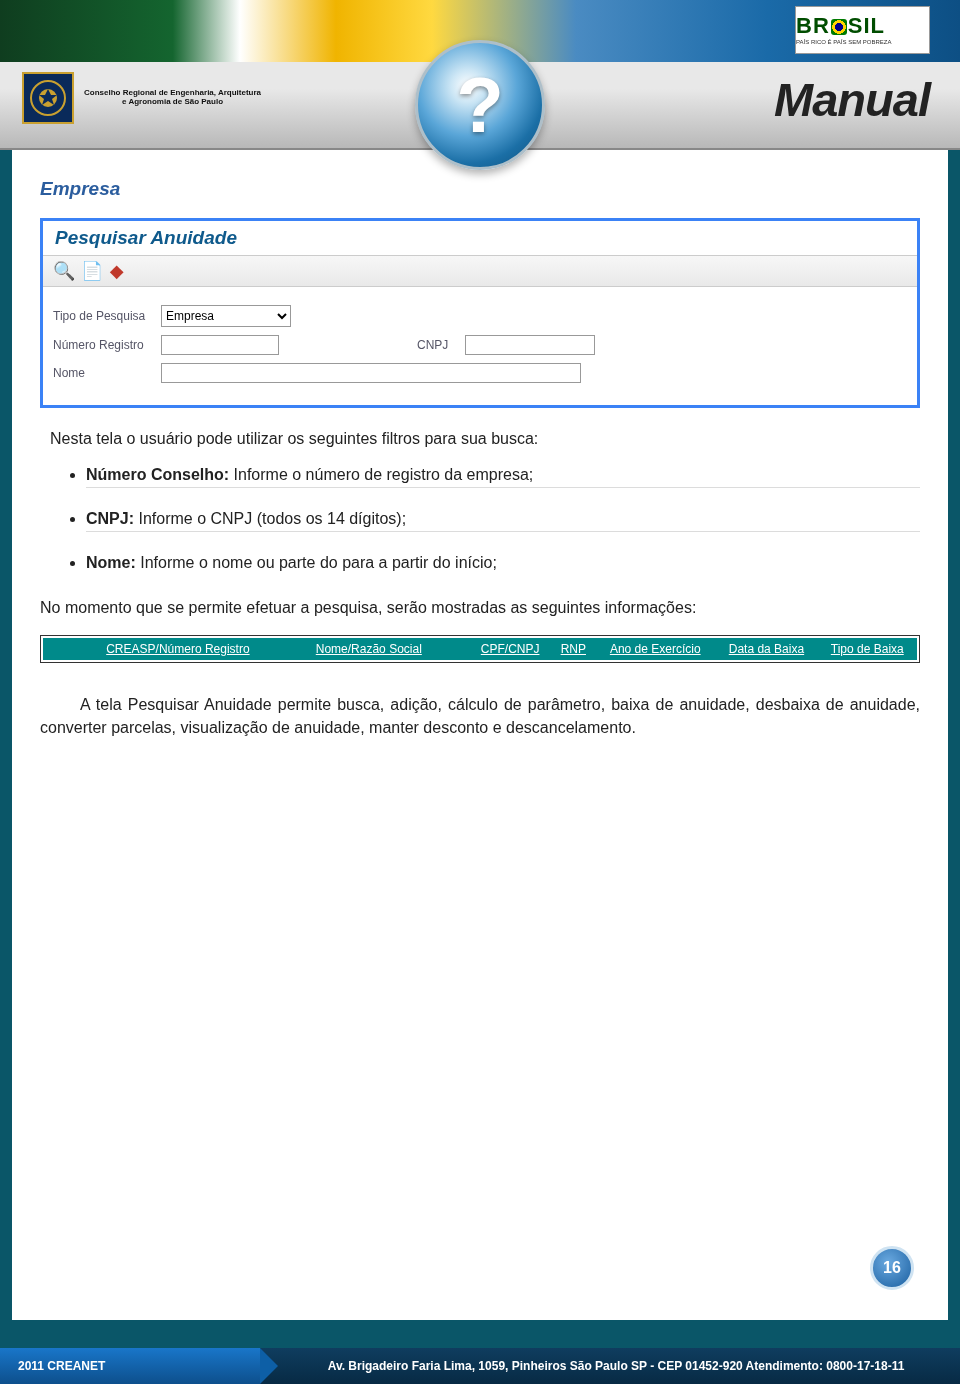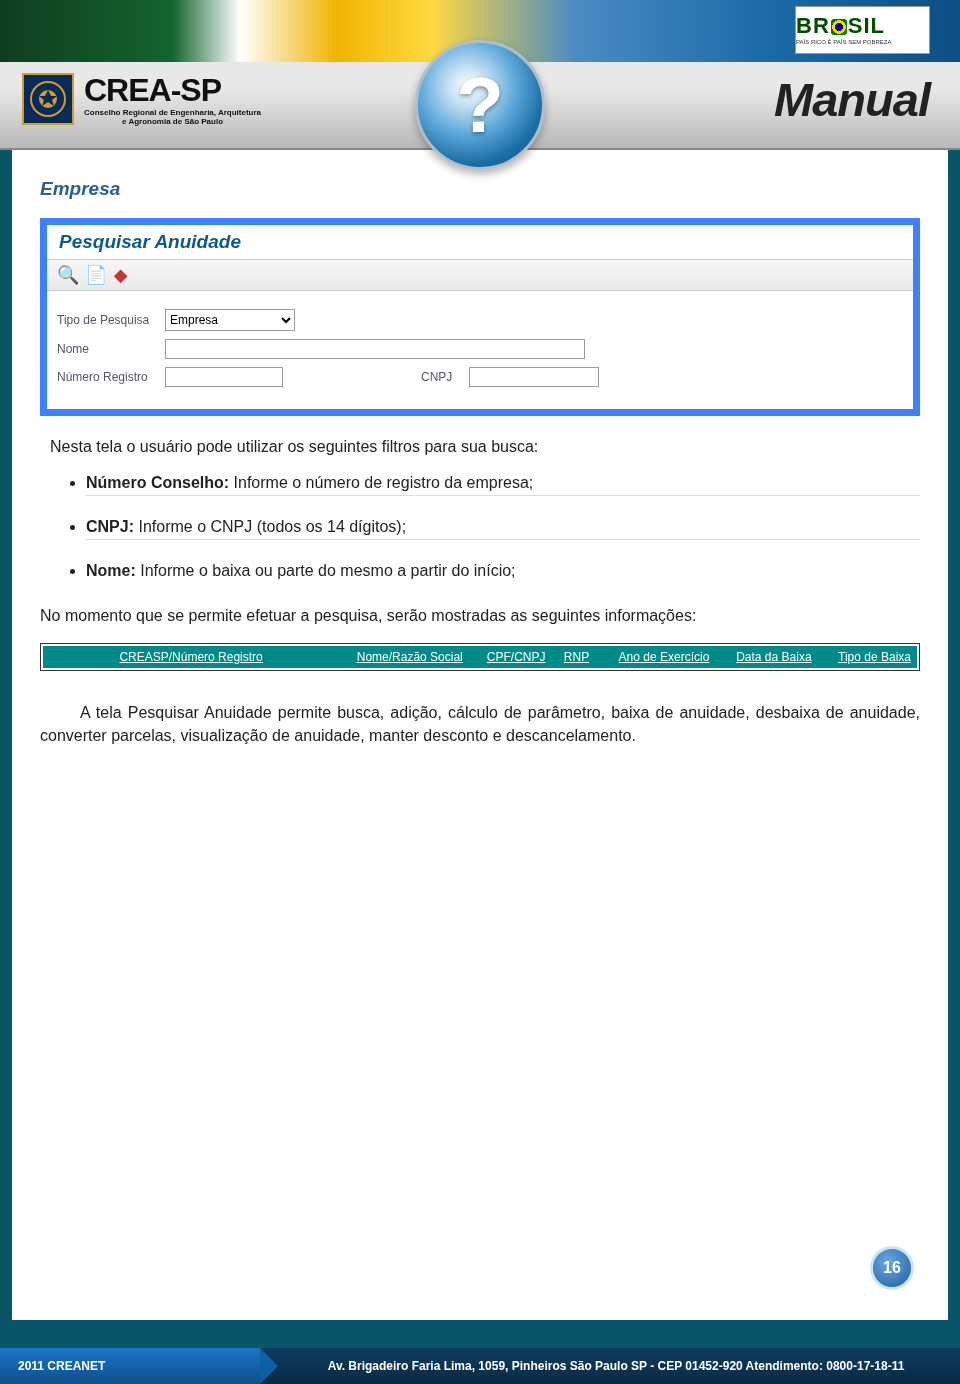--- a/index.html
+++ b/index.html
@@ -128,21 +128,21 @@
     position: relative;
   }
   .section-title {
     color: #2b5d9e;
     font-style: italic;
     font-weight: bold;
     font-size: 19px;
     margin-bottom: 18px;
   }
   .panel {
-    border: 7px solid #3b82f6;
+    border: 3px solid #3b82f6;
     background: #fff;
   }
   .panel-title {
     color: #0f5a8c;
     font-style: italic;
     font-weight: bold;
     font-size: 19px;
     padding: 6px 12px;
   }
   .toolbar {
@@ -222,21 +222,21 @@
   }
   table.rh {
     width: 100%;
     border-collapse: collapse;
   }
   table.rh th {
     background: #008a8a;
     color: #fff;
     font-weight: normal;
     font-size: 12px;
-    text-align: right;
+    text-align: center;
     padding: 4px 6px;
     text-decoration: underline;
   }
   table.rh th.narrow { width: 22px; text-decoration: none; }
   .para {
     font-size: 16px;
     color: #222;
     text-align: justify;
     line-height: 1.45;
   }
@@ -303,21 +303,20 @@
   </div>
   <div class="logo-block">
     <div class="crea-emblem">
       <svg viewBox="0 0 40 40">
         <circle cx="20" cy="20" r="17" fill="#0a2a5a" stroke="#c9a030" stroke-width="2"></circle>
         <circle cx="20" cy="20" r="9" fill="#c9a030"></circle>
         <path d="M20 11 L23 17 L29 17 L24 21 L26 27 L20 23 L14 27 L16 21 L11 17 L17 17 Z" fill="#0a2a5a"></path>
       </svg>
     </div>
     <div class="crea-text">
-      <div class="main">CREA-SP</div>
       <div class="sub">Conselho Regional de Engenharia, Arquitetura</div>
       <div class="sub">e Agronomia de São Paulo</div>
     </div>
   </div>
   <div class="manual-title">Manual</div>
   <div class="q-badge">
     <span>?</span>
   </div>
 </div>
 
@@ -333,38 +332,38 @@
       <span title="clear" style="color:#c0392b;">◆</span>
     </div>
     <div class="form-area">
       <div class="form-row">
         <label class="left">Tipo de Pesquisa</label>
         <select class="combo">
           <option>Empresa</option>
         </select>
       </div>
       <div class="form-row">
-        <label class="left">Nome</label>
-        <input class="textbox w-long" value="" style="">
-      </div>
-      <div class="form-row">
         <label class="left">Número Registro</label>
         <input class="textbox w-small" value="" style="">
         <label class="mid">CNPJ</label>
         <input class="textbox w-med" value="" style="">
       </div>
+      <div class="form-row">
+        <label class="left">Nome</label>
+        <input class="textbox w-long" value="" style="">
+      </div>
     </div>
   </div>
 
   <div class="body-text">Nesta tela o usuário pode utilizar os seguintes filtros para sua busca:</div>
 
   <ul class="filters">
     <li><b>Número Conselho:</b><span> Informe o número de registro da empresa;</span></li>
     <li><b>CNPJ:</b><span> Informe o CNPJ (todos os 14 dígitos);</span></li>
-    <li><b>Nome:</b><span> Informe o baixa ou parte do mesmo a partir do início;</span></li>
+    <li><b>Nome:</b><span> Informe o nome ou parte do para a partir do início;</span></li>
   </ul>
 
   <div class="body-text2">No momento que se permite efetuar a pesquisa, serão mostradas as seguintes informações:</div>
 
   <div class="result-head">
     <table class="rh">
       <tbody>
           <tr>
         <th class="narrow"></th>
         <th class="narrow"></th>

